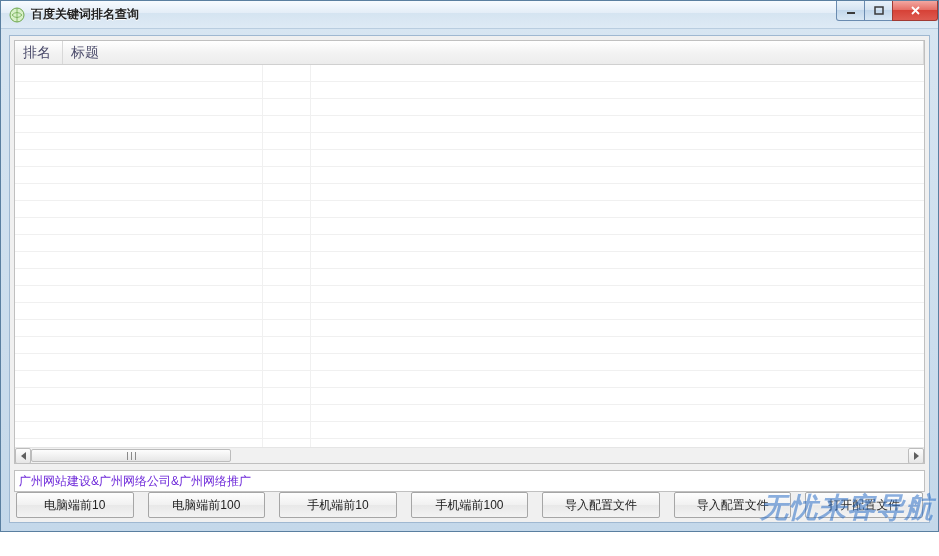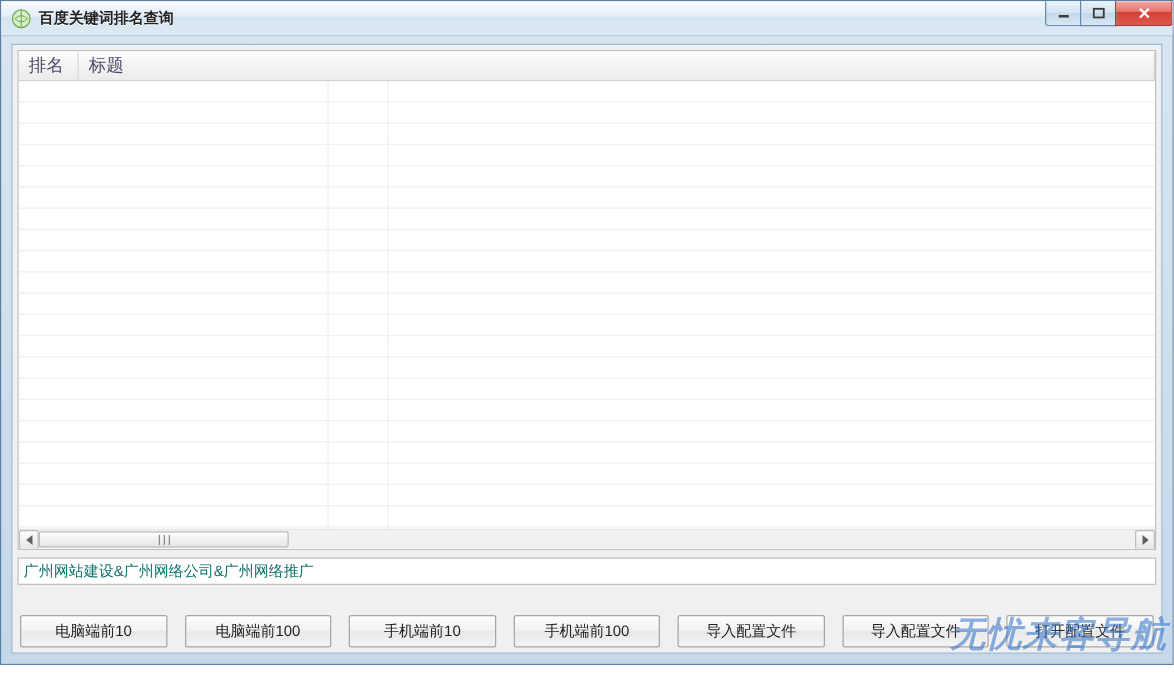--- a/index.html
+++ b/index.html
@@ -140,28 +140,28 @@
       flex: 0 0 auto;
       margin-top: 6px;
       border: 1px solid #c0c0c0;
       background: #fff;
       height: 22px;
       padding: 2px 4px;
       display: flex; align-items: center;
     }
     .input-row input {
       width: 100%; border: none; outline: none;
-      font-family: inherit; font-size: 12px; color: #0f766e;
+      font-family: inherit; font-size: 12px; color: #6d28d9;
       background: transparent;
     }
 
     
     .btn-row {
       flex: 0 0 auto;
-      margin-top: 24px;
+      margin-top: 0;
       display: flex; gap: 14px;
       padding: 0 2px;
     }
     .btn {
       width: 122px; height: 26px;
       background: linear-gradient(to bottom, #fefefe 0%, #f1f1f1 48%, #e8e8e8 50%, #f3f3f3 100%);
       border: 1px solid #a6a6a6;
       border-radius: 2px;
       display: flex; align-items: center; justify-content: center;
       font-size: 12px; color: #222;

